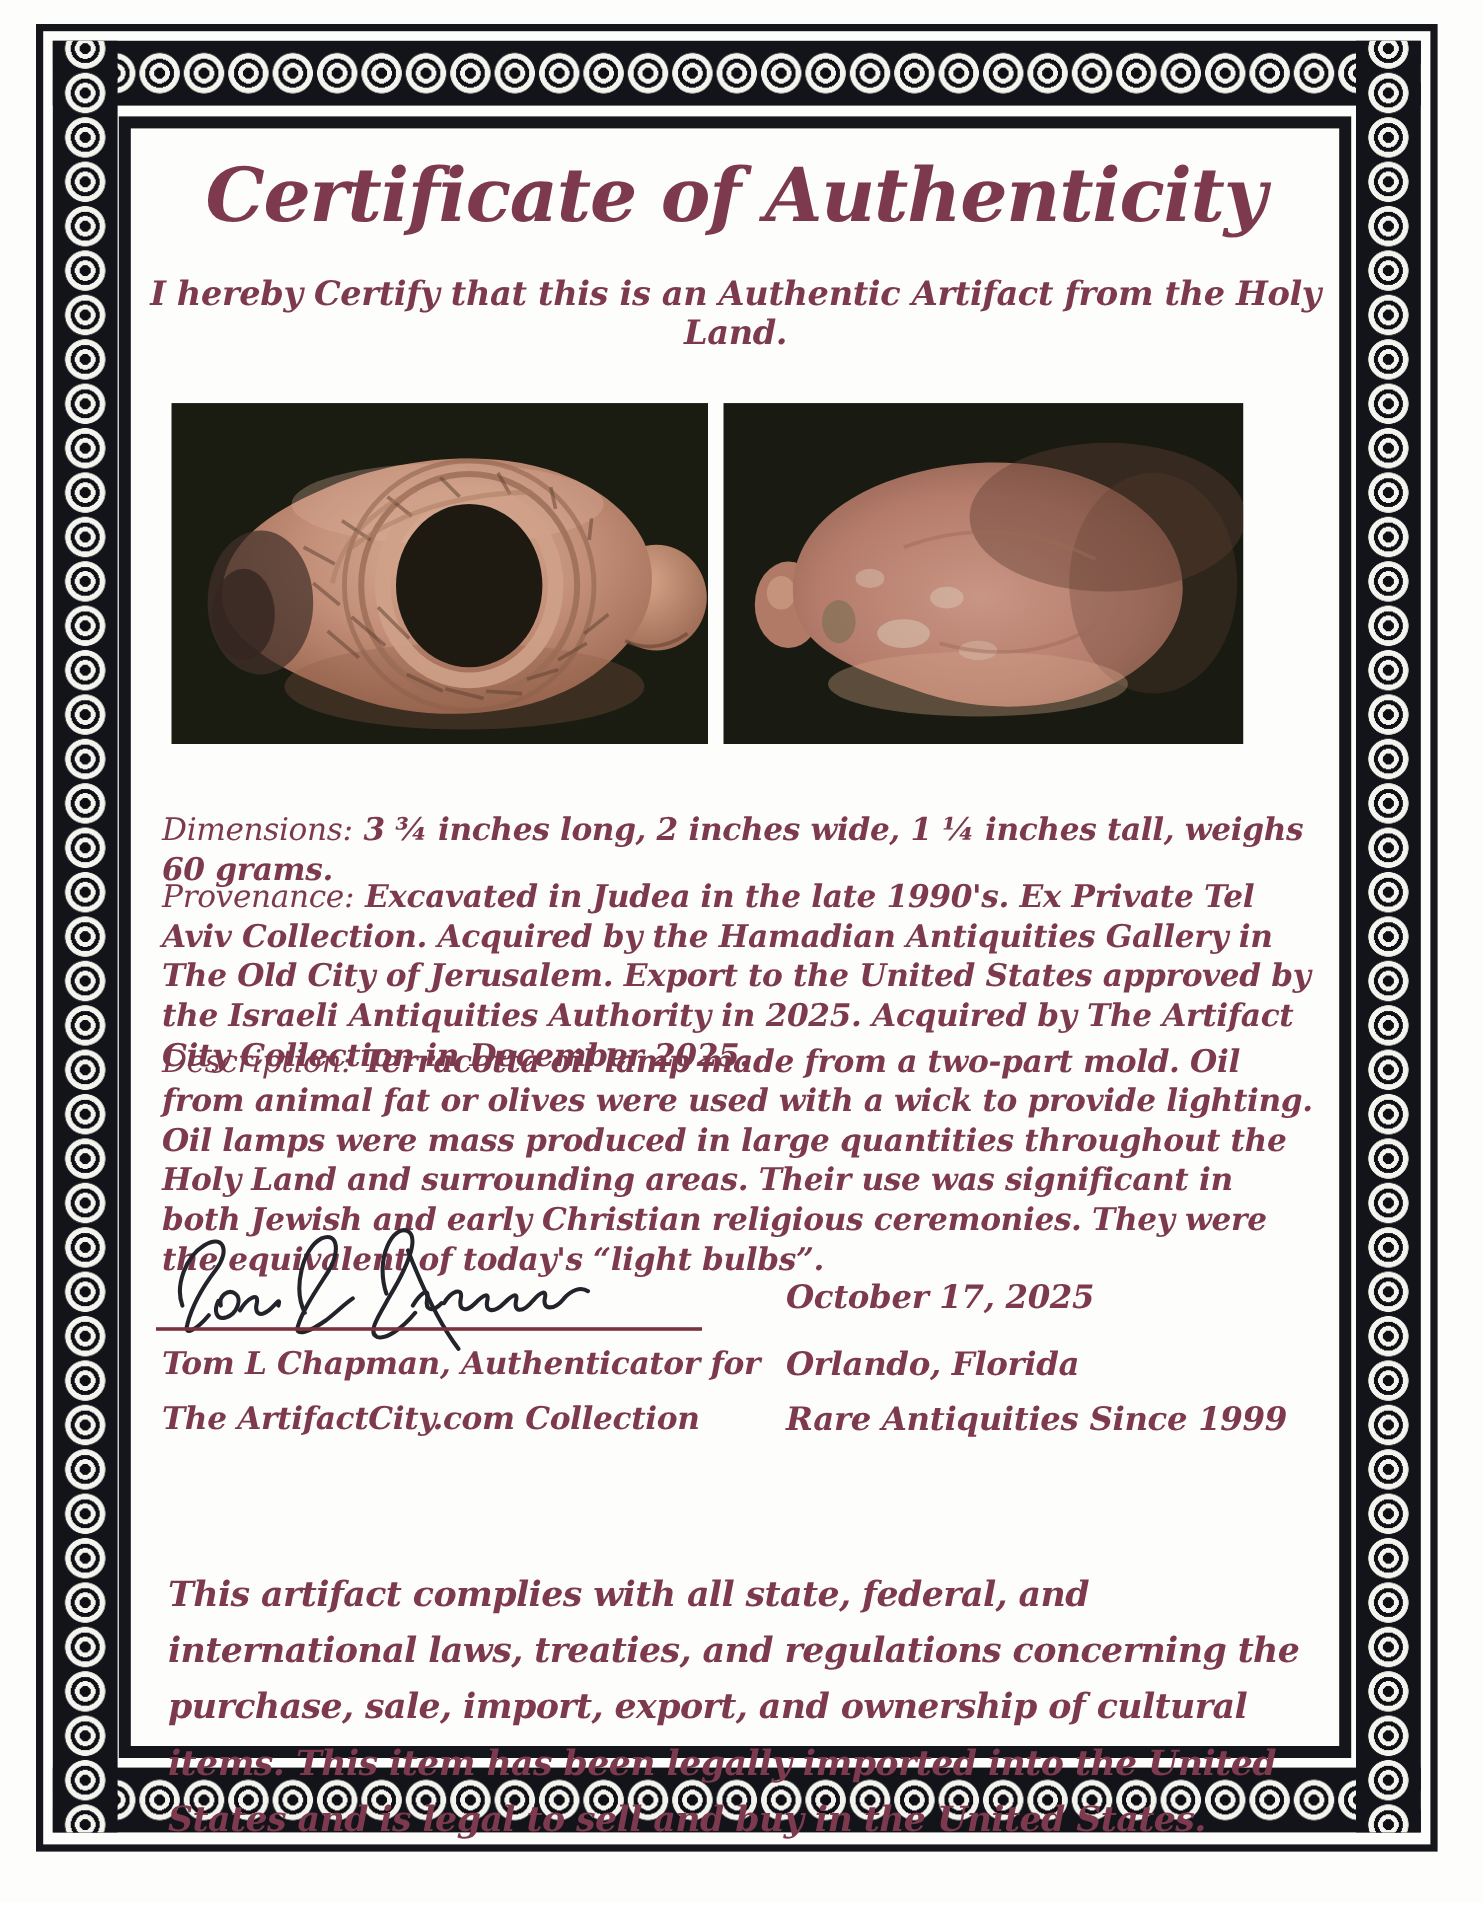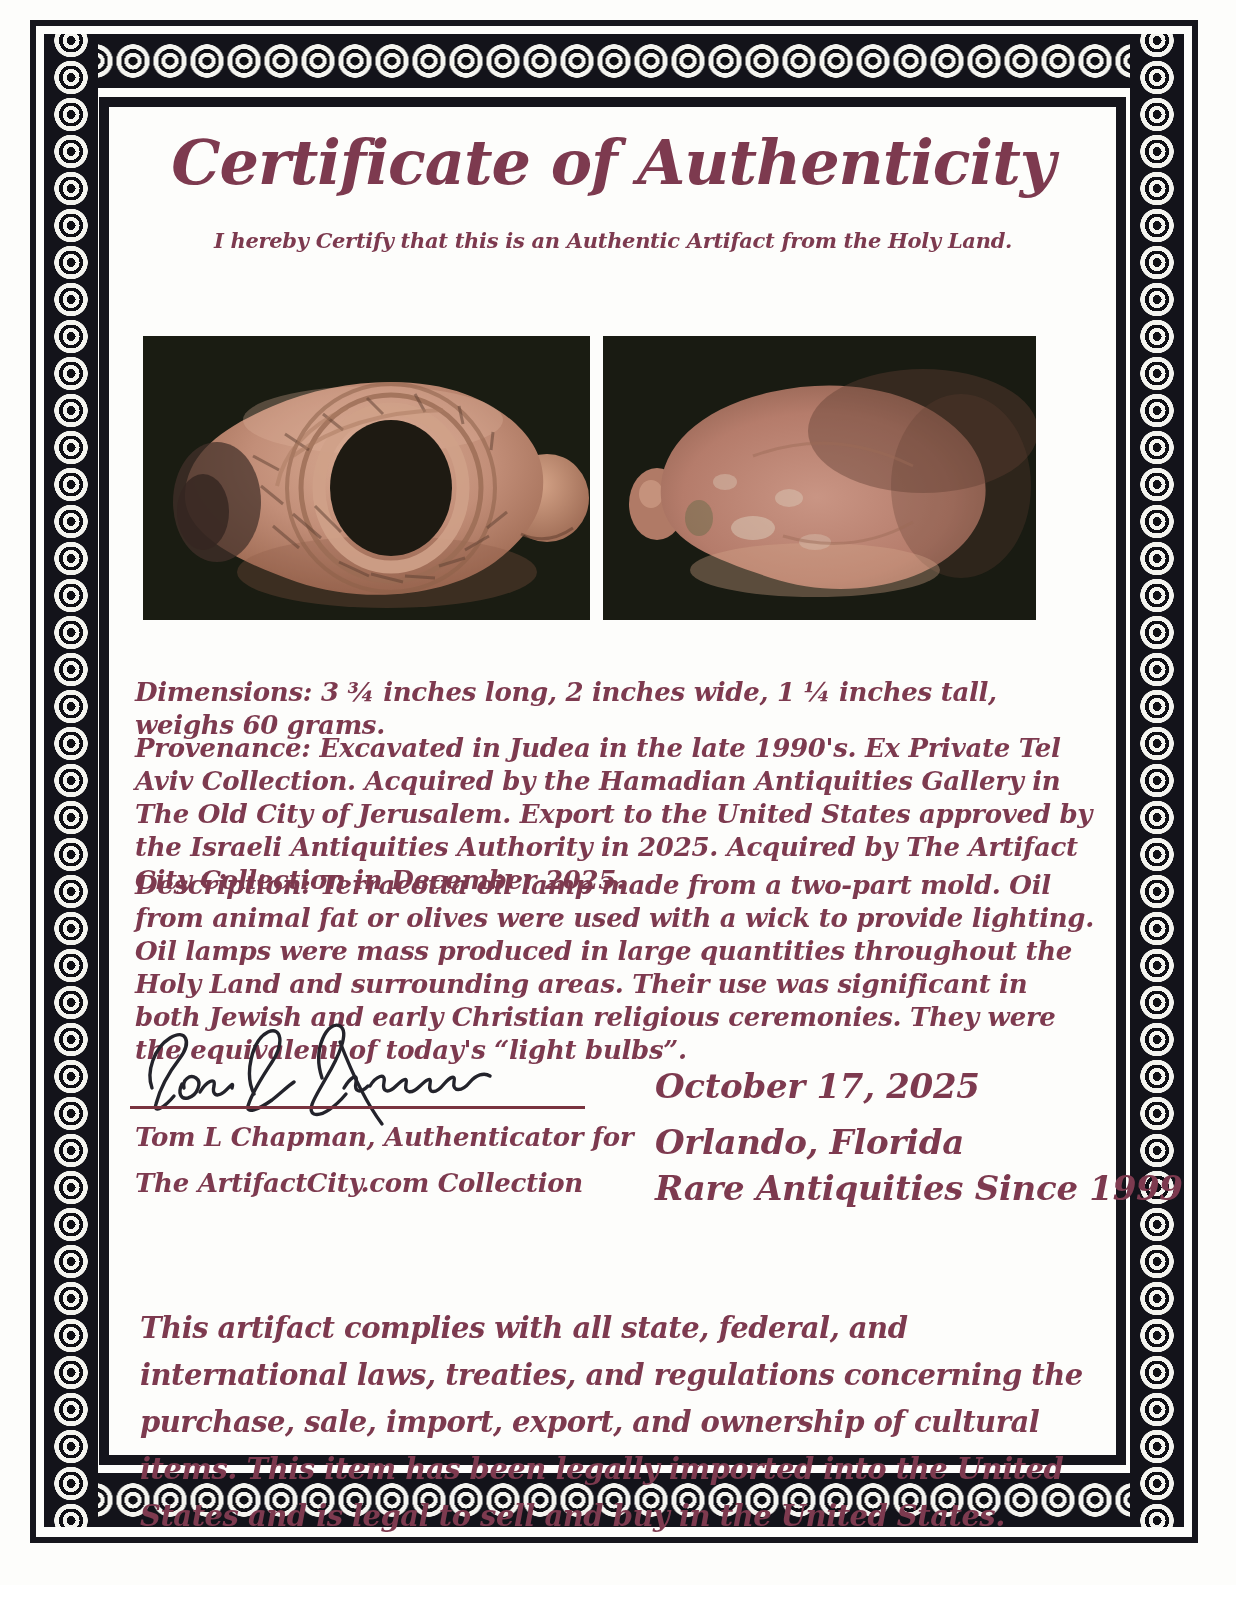--- a/index.html
+++ b/index.html
@@ -19,37 +19,37 @@
   .band-bottom{left:44px;right:52px;bottom:58px;height:54px;}
   .band-left{left:44px;width:54px;top:34px;bottom:58px;}
   .band-right{right:52px;width:54px;top:34px;bottom:58px;}
   .inner-frame{position:absolute;left:99px;right:110px;top:97px;bottom:120px;
                border:10px solid #15151c;pointer-events:none;}
   
   .ink{color:#7d3a4f;font-style:italic;}
   .title{position:absolute;left:120px;right:130px;top:126px;text-align:center;
          font-size:62px;font-weight:700;letter-spacing:-1px;}
   .certline{position:absolute;left:120px;right:130px;text-align:center;
-            font-size:21px;font-weight:600;letter-spacing:-0.3px;}
+            font-size:28px;font-weight:600;letter-spacing:-0.3px;}
   .cl1{top:228px;}
   .cl2{top:284px;}
   .para{position:absolute;left:135px;width:965px;font-size:26px;font-weight:600;
         line-height:33px;letter-spacing:-0.3px;}
-  .para .lbl{font-weight:700;margin-right:9px;margin-top:26px;}
+  .para .lbl{font-weight:400;margin-right:9px;margin-top:26px;}
   .p-dim{top:650px;}
   .p-prov{top:706px;}
   .p-desc{top:843px;}
   
   .photos{position:absolute;left:143px;top:336px;display:flex;gap:13px;}
   .photo{display:block;background:#1a1c12;}
   
   .sig-svg{position:absolute;left:136px;top:1014px;}
   .sig-line{position:absolute;left:130px;top:1106px;width:455px;height:3px;background:#79333f;}
   .sig-col{position:absolute;left:135px;font-size:26px;font-weight:700;letter-spacing:-0.3px;}
-  .date-col{position:absolute;left:655px;font-size:34px;font-weight:700;letter-spacing:-0.3px;}
+  .date-col{position:absolute;left:655px;font-size:27px;font-weight:700;letter-spacing:-0.3px;}
   .r-date{top:1066px;}
   .r2{top:1122px;}
   .r3{top:1168px;}
   
   .compliance{position:absolute;left:140px;top:1276px;width:955px;font-size:29px;
               font-weight:600;line-height:47px;letter-spacing:-0.5px;}
 </style>
 </head>
 <body>
 

